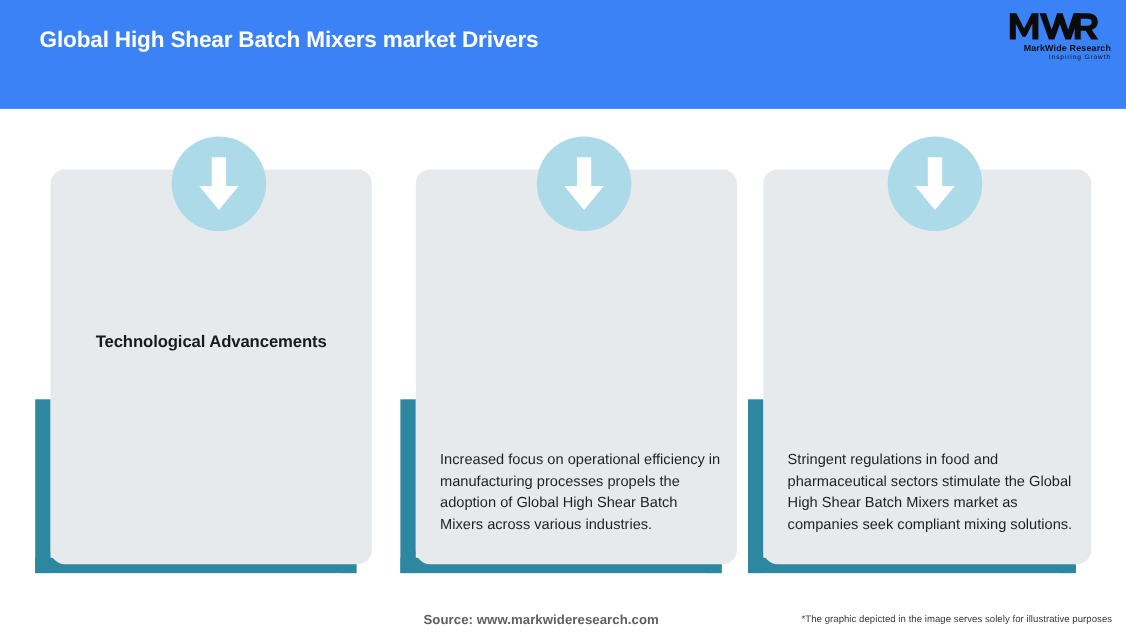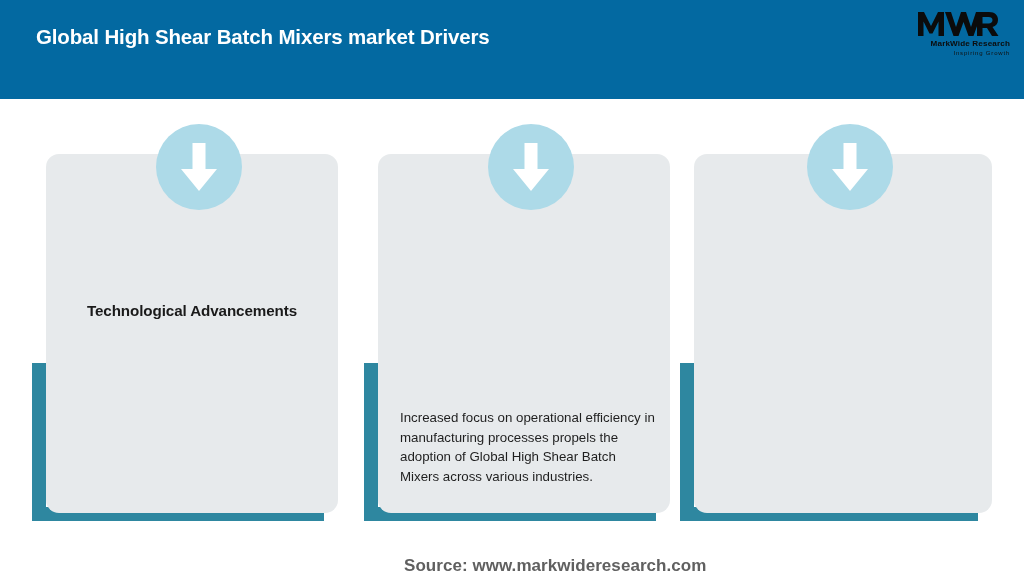--- a/index.html
+++ b/index.html
@@ -16,21 +16,21 @@
     position: relative;
   }
 
   
   #header-bar {
     position: absolute;
     left: 0;
     top: 0;
     width: 1024px;
     height: 99px;
-    background: #0369a1;
+    background: #3b82f6;
     box-sizing: border-box;
   }
   #page-title {
     position: absolute;
     left: 36px;
     top: 25px;
     font-size: 20.5px;
     font-weight: bold;
     color: #ffffff;
     letter-spacing: -0.15px;
@@ -162,23 +162,23 @@
   
   #footer {
     position: absolute;
     left: 0;
     top: 539px;
     width: 1024px;
     height: 37px;
   }
   #source-label {
     position: absolute;
-    left: 404px;
+    left: 385px;
     top: 17px;
-    font-size: 17px;
+    font-size: 12px;
     font-weight: bold;
     color: #606060;
     letter-spacing: 0.05px;
     white-space: nowrap;
   }
   #disclaimer-label {
     position: absolute;
     right: 13px;
     top: 18px;
     font-size: 8.7px;
@@ -234,19 +234,21 @@
   </div>
 
   <div class="driver-card c2">
     <div class="card-accent"></div>
     <div class="card-panel"></div>
     <div class="card-icon-circle">
       <svg width="40" height="52" viewBox="0 0 40 52">
         <path d="M13.5 2 L26.5 2 L26.5 28 L38 28 L20 50 L2 28 L13.5 28 Z" fill="#ffffff"></path>
       </svg>
     </div>
+    <div class="card-body">Stringent regulations in food and pharmaceutical sectors stimulate the Global High Shear Batch Mixers market as companies seek compliant mixing solutions.</div>
   </div>
 
 </div>
 
 <div id="footer">
   <div id="source-label">Source: www.markwideresearch.com</div>
+  <div id="disclaimer-label">*The graphic depicted in the image serves solely for illustrative purposes</div>
 </div>
 
 </body></html>

